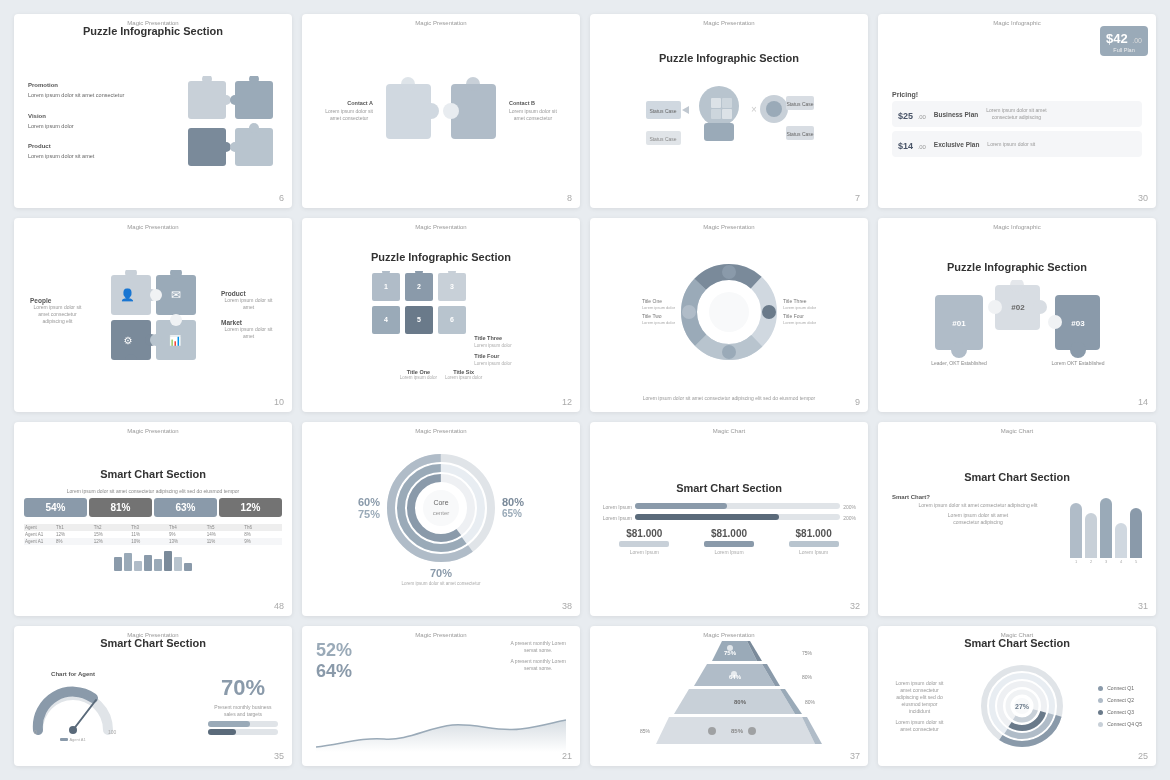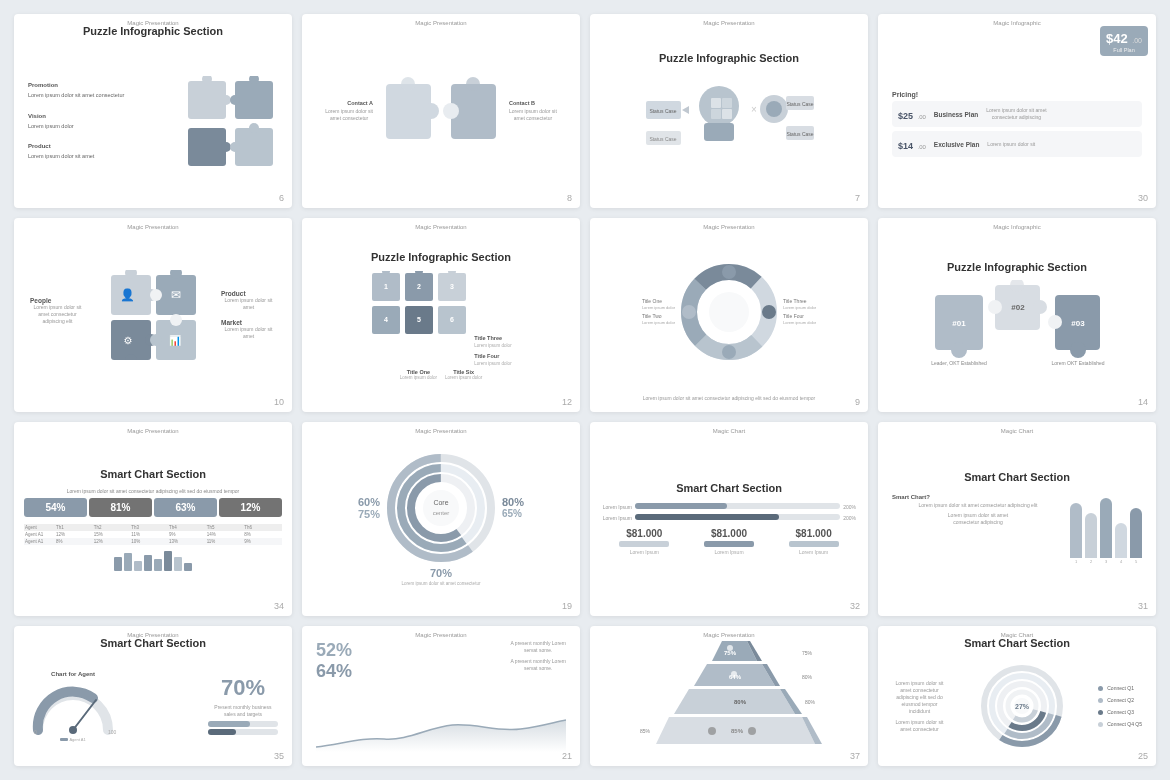--- a/index.html
+++ b/index.html
@@ -524,21 +524,21 @@
     <div style="display:flex;gap:2px;align-items:flex-end;height:22px;margin-top:4px;justify-content:center;">
       <div style="width:8px;height:14px;background:#8a9aaa;border-radius:1px;"></div>
       <div style="width:8px;height:18px;background:#9aaab8;border-radius:1px;"></div>
       <div style="width:8px;height:10px;background:#b0bcc8;border-radius:1px;"></div>
       <div style="width:8px;height:16px;background:#8a9aaa;border-radius:1px;"></div>
       <div style="width:8px;height:12px;background:#9aaab8;border-radius:1px;"></div>
       <div style="width:8px;height:20px;background:#7a8a9a;border-radius:1px;"></div>
       <div style="width:8px;height:14px;background:#b8c4ce;border-radius:1px;"></div>
       <div style="width:8px;height:8px;background:#8a9aaa;border-radius:1px;"></div>
     </div>
-    <span class="slide-number">34</span>
+    <span class="slide-number">48</span>
   </div>
 
   <div class="slide">
     <span class="slide-tag">Magic Presentation</span>
     <div style="width:100%;height:100%;display:flex;flex-direction:column;align-items:center;justify-content:center;">
 
       <div style="display:flex;align-items:center;gap:6px;width:100%;justify-content:center;">
         <div>
           <div style="font-size:11px;font-weight:700;color:#8a9aaa;text-align:right;">60%</div>
           <div style="font-size:11px;font-weight:700;color:#9aaab8;text-align:right;">75%</div>
@@ -559,21 +559,21 @@
           <text x="55" y="62" font-size="6" fill="#999" text-anchor="middle">center</text>
         </svg>
         <div>
           <div style="font-size:11px;font-weight:700;color:#7a8a9a;">80%</div>
           <div style="font-size:10px;font-weight:700;color:#9aaab8;">65%</div>
         </div>
       </div>
       <div style="font-size:11px;font-weight:700;color:#8a9aaa;margin-top:4px;">70%</div>
       <div class="micro-text" style="margin-top:2px;">Lorem ipsum dolor sit amet consectetur</div>
     </div>
-    <span class="slide-number">19</span>
+    <span class="slide-number">38</span>
   </div>
 
   <div class="slide">
     <span class="slide-tag">Magic Chart</span>
     <div class="slide-title">Smart Chart Section</div>
     <div style="width:100%;padding:2px;">
 
       <div style="display:flex;align-items:center;gap:3px;margin-bottom:3px;">
         <span style="font-size:5px;color:#999;width:30px;text-align:right;">Lorem Ipsum</span>
         <div class="progress-bar-wrap" style="flex:1;">

